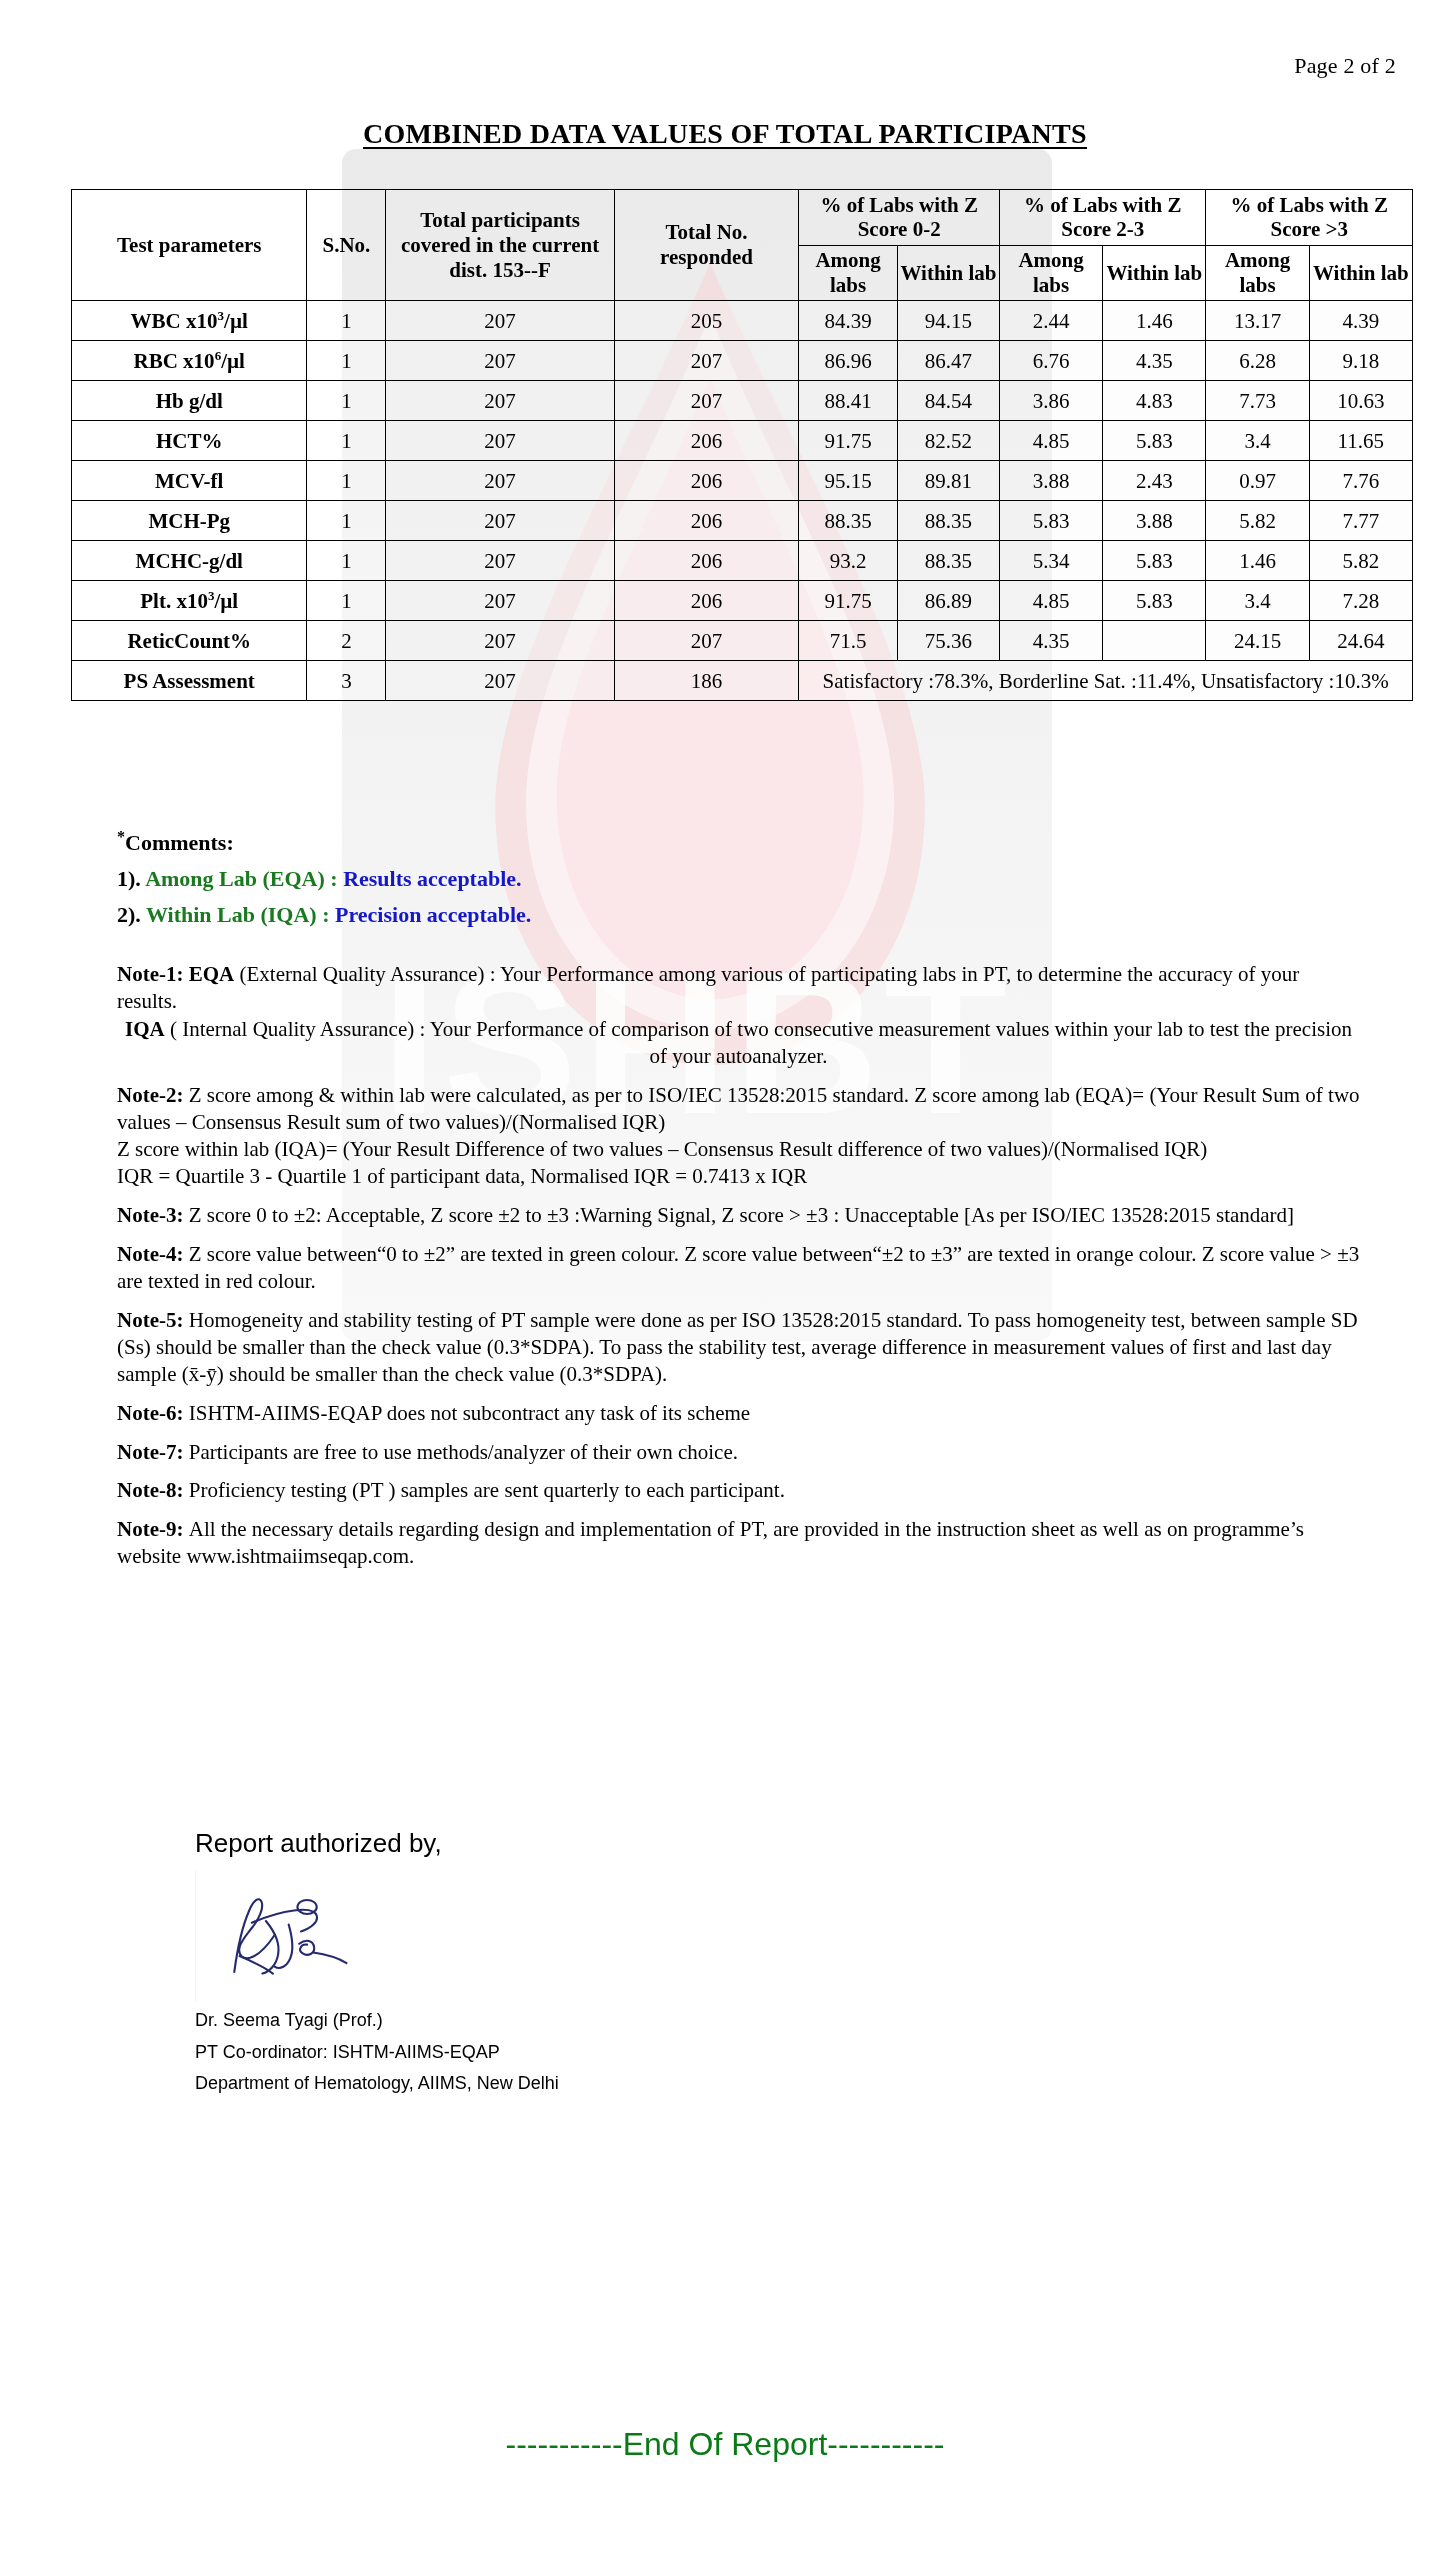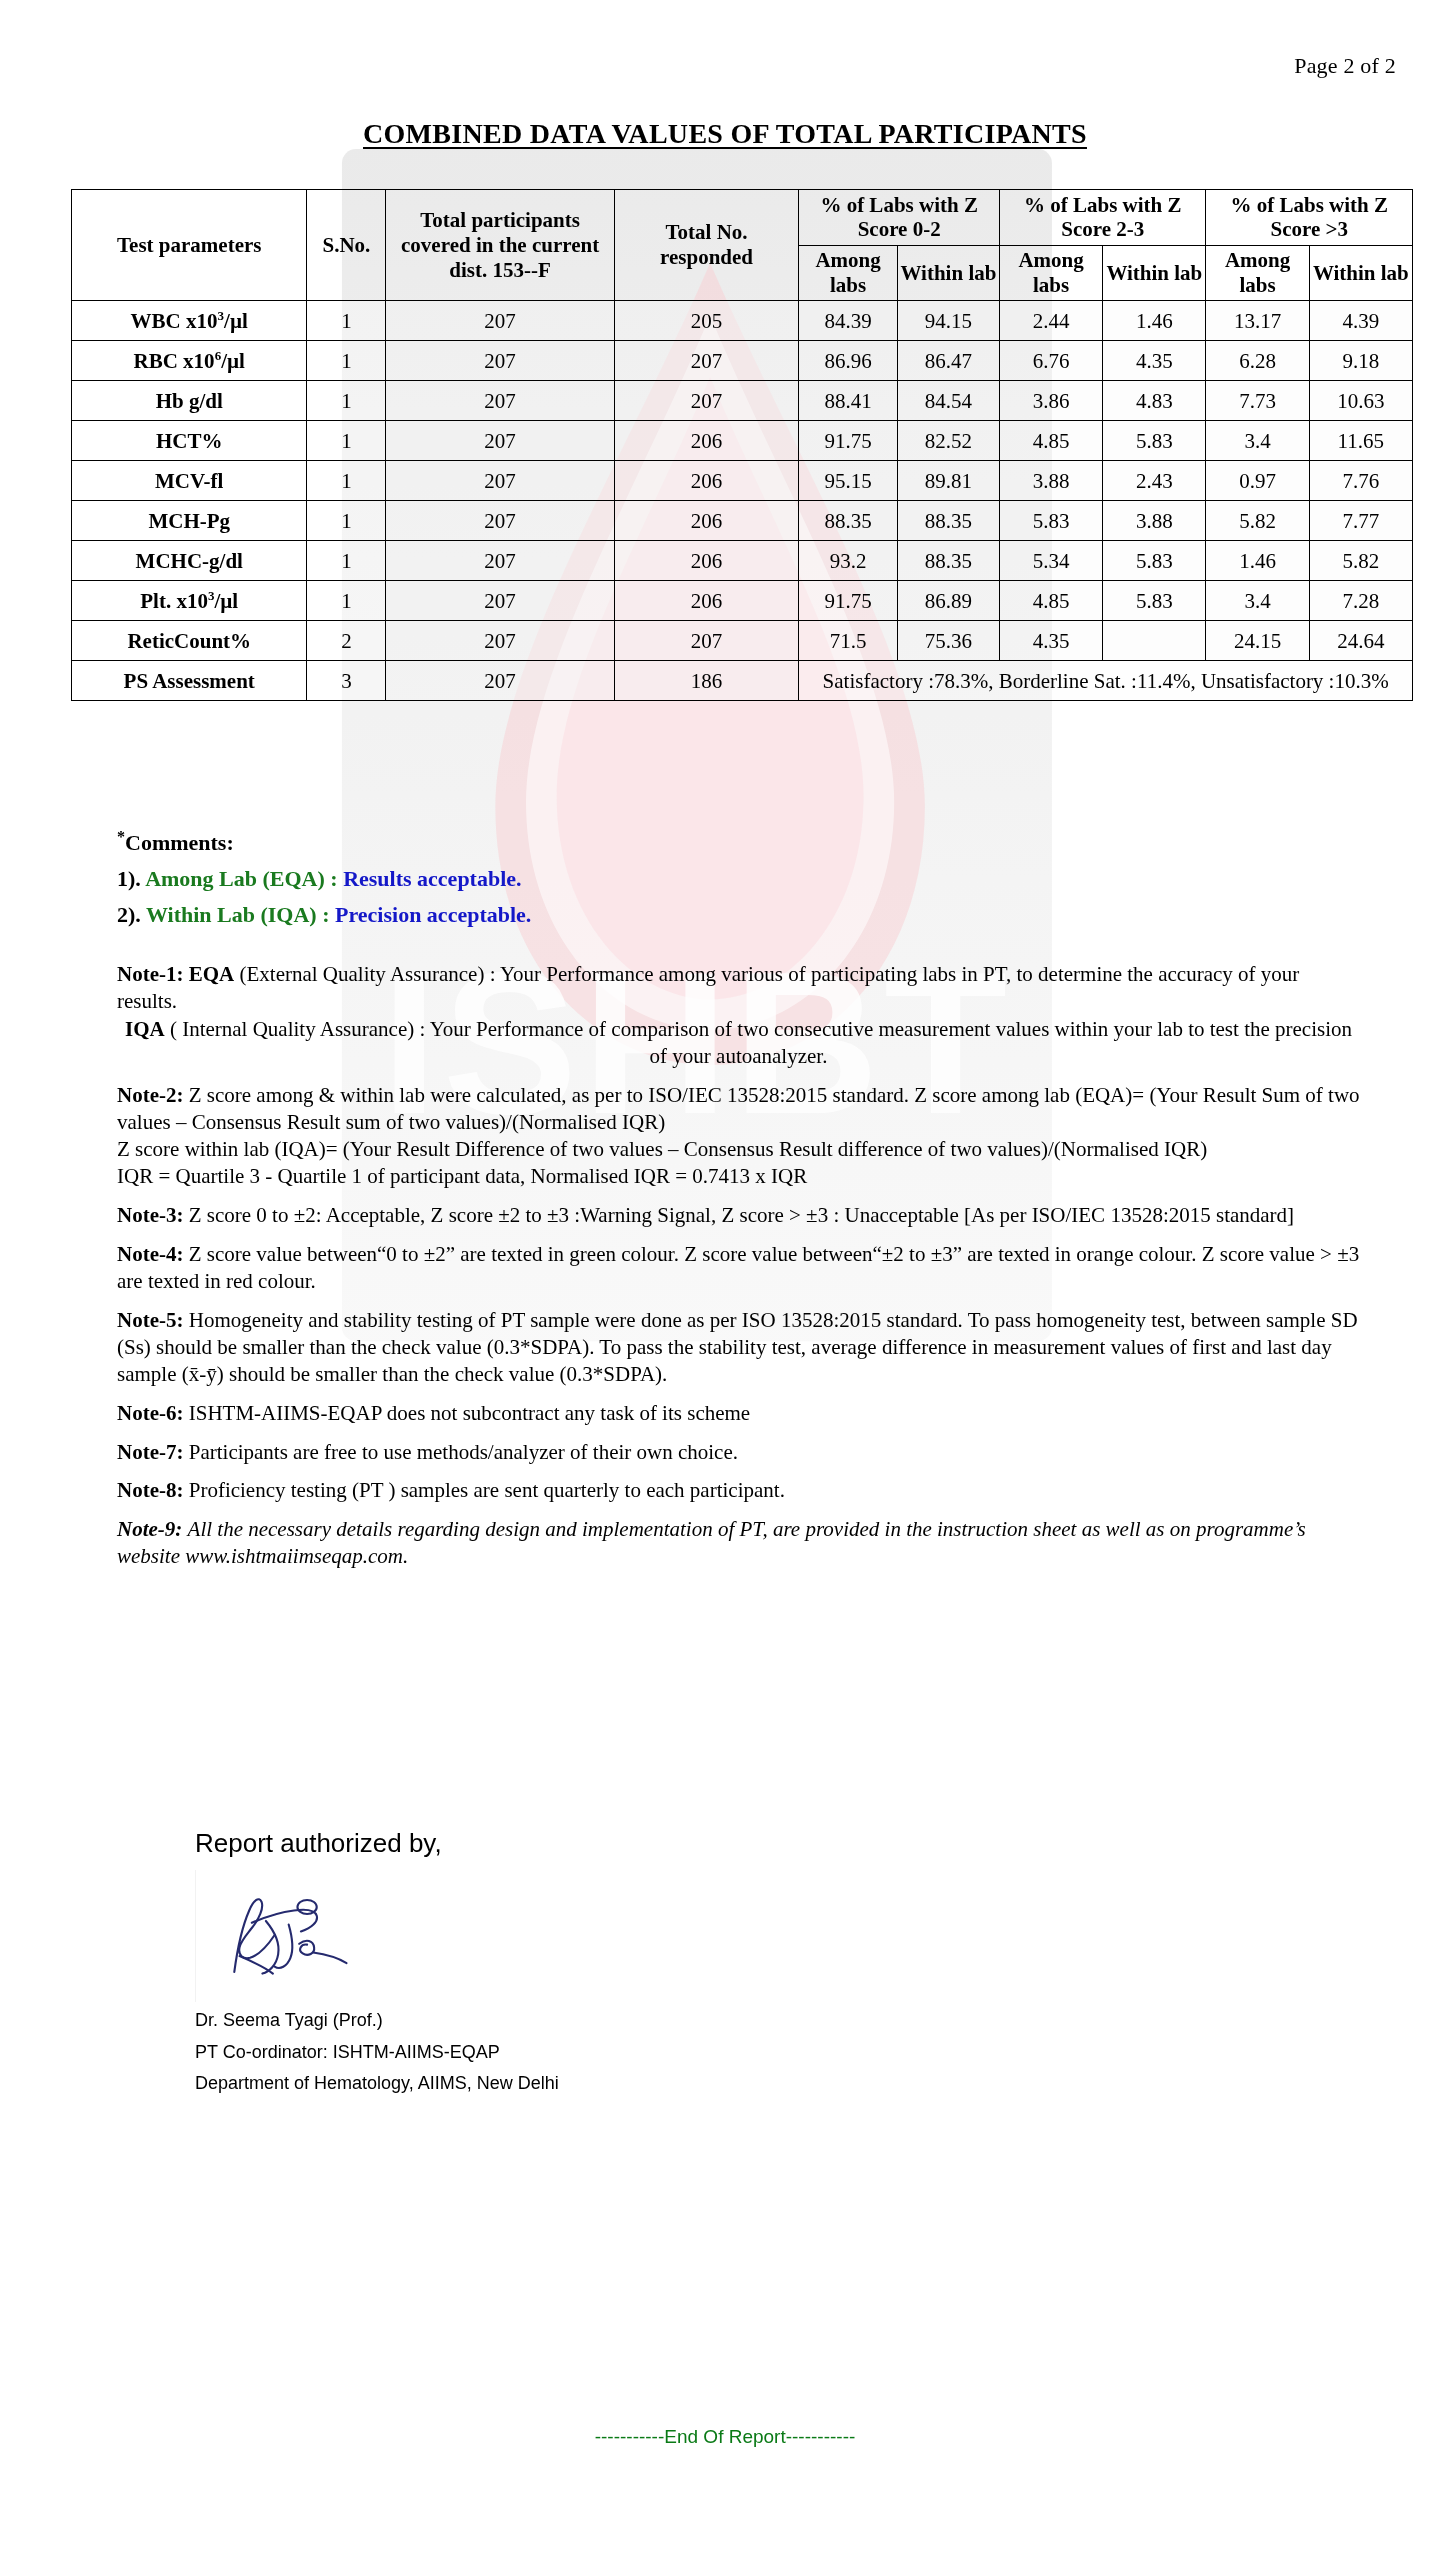--- a/index.html
+++ b/index.html
@@ -173,21 +173,21 @@
     margin-top: 5.3px;
     line-height: 1.47;
   }
   .end-report {
     position: absolute;
     left: 0; right: 0;
     top: 2426px;
     text-align: center;
     color: #0a7a16;
     font-family: "Liberation Sans", "DejaVu Sans", sans-serif;
-    font-size: 19px;
+    font-size: 32px;
     z-index: 3;
   }
 </style>
 </head>
 <body>
 
 <div class="page">
 
   <svg class="watermark" viewBox="0 0 1654 2909" xmlns="http://www.w3.org/2000/svg" aria-hidden="true">
     <defs>
@@ -396,21 +396,21 @@
       <div>
         <div class="note" style="margin-bottom: 11.4px;"><b>Note-6: </b>ISHTM-AIIMS-EQAP does not subcontract any task of its scheme</div>
       </div>
       <div>
         <div class="note" style="margin-bottom: 11.4px;"><b>Note-7: </b>Participants are free to use methods/analyzer of their own choice.</div>
       </div>
       <div>
         <div class="note" style="margin-bottom: 11.4px;"><b>Note-8: </b>Proficiency testing (PT ) samples are sent quarterly to each participant.</div>
       </div>
       <div>
-        <div class="note" style="margin-bottom: 11.4px; font-style: italic;"><b>Note-9: </b>All the necessary details regarding design and implementation of PT, are provided in the instruction sheet as well as on programme’s website www.ishtmaiimseqap.com.</div>
+        <div class="note" style="margin-bottom: 11.4px;"><b>Note-9: </b>All the necessary details regarding design and implementation of PT, are provided in the instruction sheet as well as on programme’s website www.ishtmaiimseqap.com.</div>
       </div>
     </div>
 
   <div class="sig-block">
     <div class="sig-title">Report authorized by,</div>
     <div class="sig-area">
       <svg class="sig-svg" width="228" height="123" viewBox="0 0 260 140" aria-hidden="true">
         <g fill="none" stroke="#252a6e" stroke-width="2.4" stroke-linecap="round" stroke-linejoin="round">
           <path d="M30 116 C 34 86, 40 62, 47 46 C 52 34, 58 30, 61 36 C 64 43, 58 56, 50 66
                    C 44 74, 38 80, 36 88 C 34 97, 40 102, 48 100 C 58 97, 68 86, 76 74"></path>

